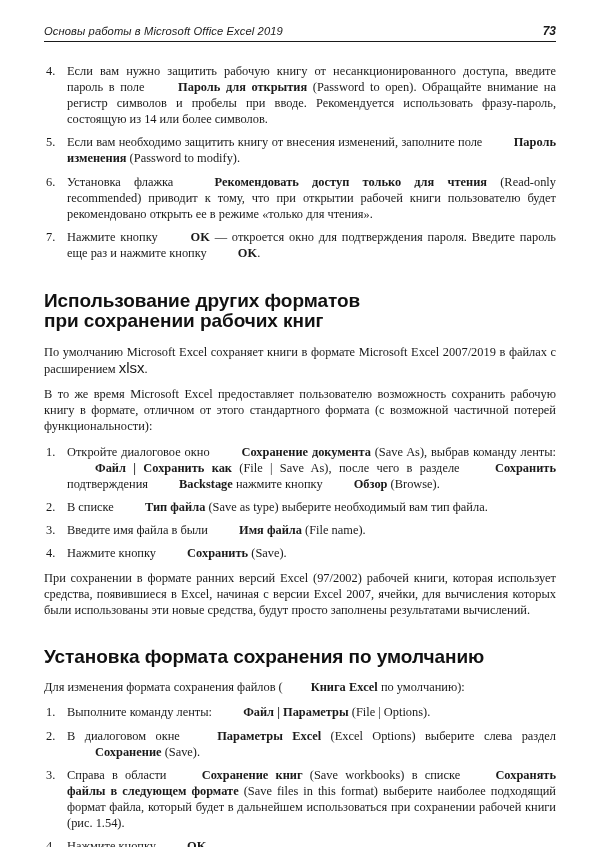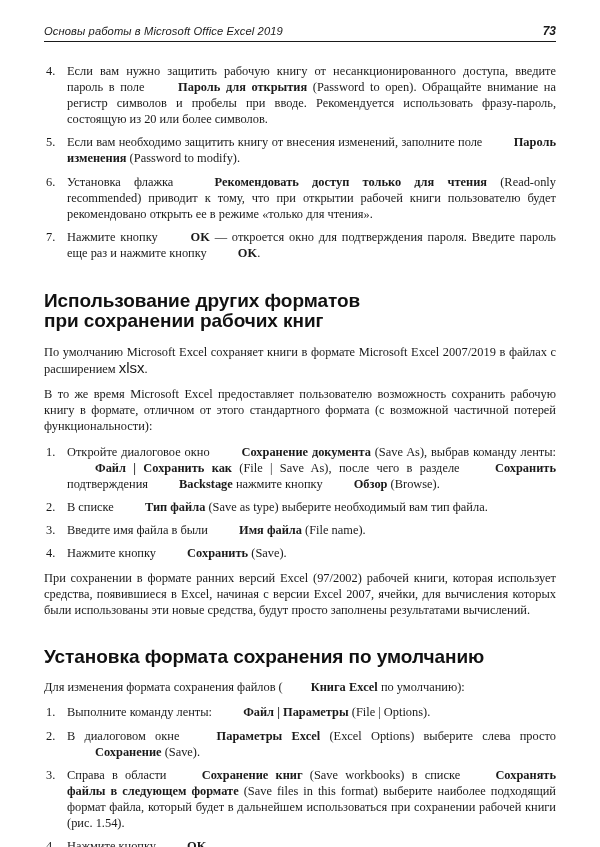--- a/index.html
+++ b/index.html
@@ -107,21 +107,21 @@
 <div class="page">
 
   <div class="runhead">
     <span class="runhead-title">Основы работы в Microsoft Office Excel 2019</span>
     <span class="runhead-page">73</span>
   </div>
 
   <div class="content">
 
     <ol class="numlist" id="list-protect">
-        <li><span class="num">4.</span><span><span>Если вам нужно защитить рабочую книгу от несанкционированного доступа, введите пароль в поле </span><b>Пароль для открытия</b><span> (Password to open). Обращайте внимание на регистр символов и пробелы при вводе. Рекомендуется использовать фразу-пароль, состоящую из 20 или более символов.</span></span></li>
+        <li><span class="num">4.</span><span><span>Если вам нужно защитить рабочую книгу от несанкционированного доступа, введите пароль в поле </span><b>Пароль для открытия</b><span> (Password to open). Обращайте внимание на регистр символов и пробелы при вводе. Рекомендуется использовать фразу-пароль, состоящую из 14 или более символов.</span></span></li>
         <li><span class="num">5.</span><span><span>Если вам необходимо защитить книгу от внесения изменений, заполните поле </span><b>Пароль изменения</b><span> (Password to modify).</span></span></li>
         <li><span class="num">6.</span><span><span>Установка флажка </span><b>Рекомендовать доступ только для чтения</b><span> (Read-only recommended) приводит к тому, что при открытии рабочей книги пользователю будет рекомендовано открыть ее в режиме «только для чтения».</span></span></li>
         <li><span class="num">7.</span><span><span>Нажмите кнопку </span><b>OK</b><span> — откроется окно для подтверждения пароля. Введите пароль еще раз и нажмите кнопку </span><b>OK</b><span>.</span></span></li>
       </ol>
 
     <div class="heading-block-1">
       <h2 class="section-heading">Использование других форматов</h2>
       <h2 class="section-heading">при сохранении рабочих книг</h2>
     </div>
 
@@ -139,19 +139,19 @@
     <p class="para" id="formats-closing"><span>При сохранении в формате ранних версий Excel (97/2002) рабочей книги, которая использует средства, появившиеся в Excel, начиная с версии Excel 2007, ячейки, для вычисления которых были использованы эти новые средства, будут просто заполнены результатами вычислений.</span></p>
 
     <div class="heading-block-2">
       <h2 class="section-heading">Установка формата сохранения по умолчанию</h2>
     </div>
 
     <p class="para" id="default-intro"><span>Для изменения формата сохранения файлов (</span><b>Книга Excel</b><span> по умолчанию):</span></p>
 
     <ol class="numlist" id="list-default">
         <li><span class="num">1.</span><span><span>Выполните команду ленты: </span><b>Файл | Параметры</b><span> (File | Options).</span></span></li>
-        <li><span class="num">2.</span><span><span>В диалоговом окне </span><b>Параметры Excel</b><span> (Excel Options) выберите слева просто </span><b>Сохранение</b><span> (Save).</span></span></li>
+        <li><span class="num">2.</span><span><span>В диалоговом окне </span><b>Параметры Excel</b><span> (Excel Options) выберите слева раздел </span><b>Сохранение</b><span> (Save).</span></span></li>
         <li><span class="num">3.</span><span><span>Справа в области </span><b>Сохранение книг</b><span> (Save workbooks) в списке </span><b>Сохранять файлы в следующем формате</b><span> (Save files in this format) выберите наиболее подходящий формат файла, который будет в дальнейшем использоваться при сохранении рабочей книги (рис. 1.54).</span></span></li>
         <li><span class="num">4.</span><span><span>Нажмите кнопку </span><b>OK</b><span>.</span></span></li>
       </ol>
 
   </div>
 </div>
 
 </body></html>

